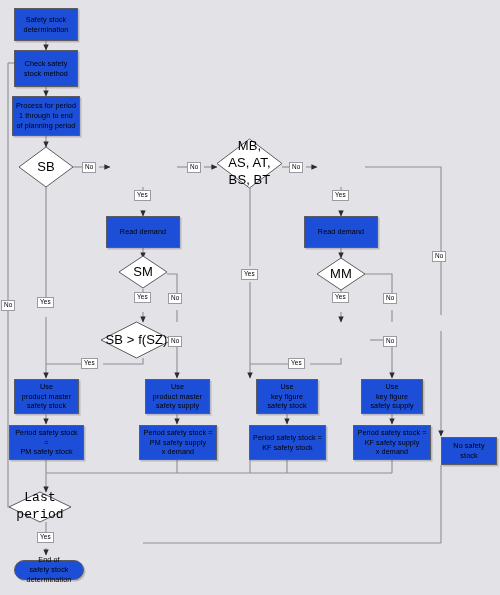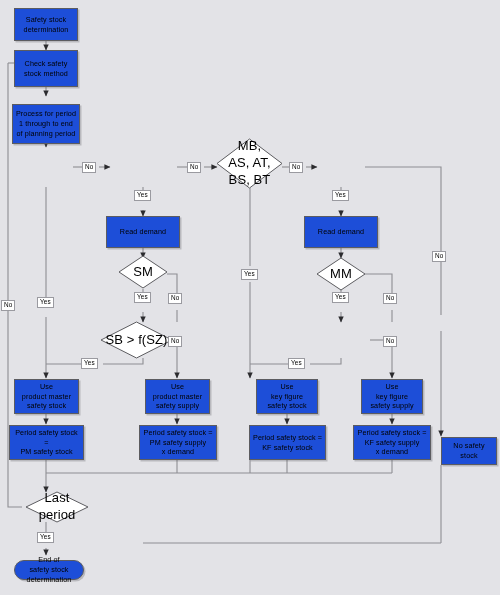--- a/index.html
+++ b/index.html
@@ -170,24 +170,30 @@
       <path d="M8,63 L26,63" marker-end="url(#arw)"></path>
     </g>
   </svg>
 
   <div class="node box" style="left:14px; top:8px; width:64px; height:33px;">Safety stock
 determination</div>
 
   <div class="node box" style="left:14px; top:50px; width:64px; height:37px;">Check safety
 stock method</div>
 
-  <div class="node box" style="left:12px; top:96px; width:68px; height:40px;margin-top:8px;">Process for period
+  <div class="node box" style="left:12px; top:96px; width:68px; height:40px;">Process for period
 1 through to end
 of planning period</div>
 
+  <div class="diamond-wrap" style="left:19px; top:147px; width:54px; height:40px;">
+    <svg width="54" height="40">
+        <polygon points="27,0 54,20 27,40 0,20" fill="#ffffff" stroke="#5c5c60" stroke-width="1"></polygon>
+      </svg>
+    <div class="diamond-label">SB</div>
+  </div>
 
 
   <div class="diamond-wrap" style="left:217px; top:139px; width:65px; height:49px;">
     <svg width="65" height="49">
         <polygon points="32.5,0 65,24.5 32.5,49 0,24.5" fill="#ffffff" stroke="#5c5c60" stroke-width="1"></polygon>
       </svg>
     <div class="diamond-label">MB,
 AS, AT,
 BS, BT</div>
   </div>
@@ -244,21 +250,21 @@
 
   <div class="node box" style="left:249px; top:425px; width:77px; height:35px;">Period safety stock =
 KF safety stock</div>
 
   <div class="node box" style="left:353px; top:425px; width:78px; height:35px;">Period safety stock =
 KF safety supply
 x demand</div>
 
   <div class="node box" style="left:441px; top:437px; width:56px; height:28px;">No safety stock</div>
 
-  <div class="diamond-wrap" style="left:26px; top:492px; width:62px; height:30px;">
+  <div class="diamond-wrap" style="left:9px; top:492px; width:62px; height:30px;font-family:Liberation Mono, monospace;">
     <svg width="62" height="30">
         <polygon points="31,0 62,15 31,30 0,15" fill="#ffffff" stroke="#5c5c60" stroke-width="1"></polygon>
       </svg>
     <div class="diamond-label">Last period</div>
   </div>
 
   <div class="node box" style="left:14px; top:560px; width:70px; height:20px;border-radius:16px;">End of
 safety stock
 determination</div>
 

